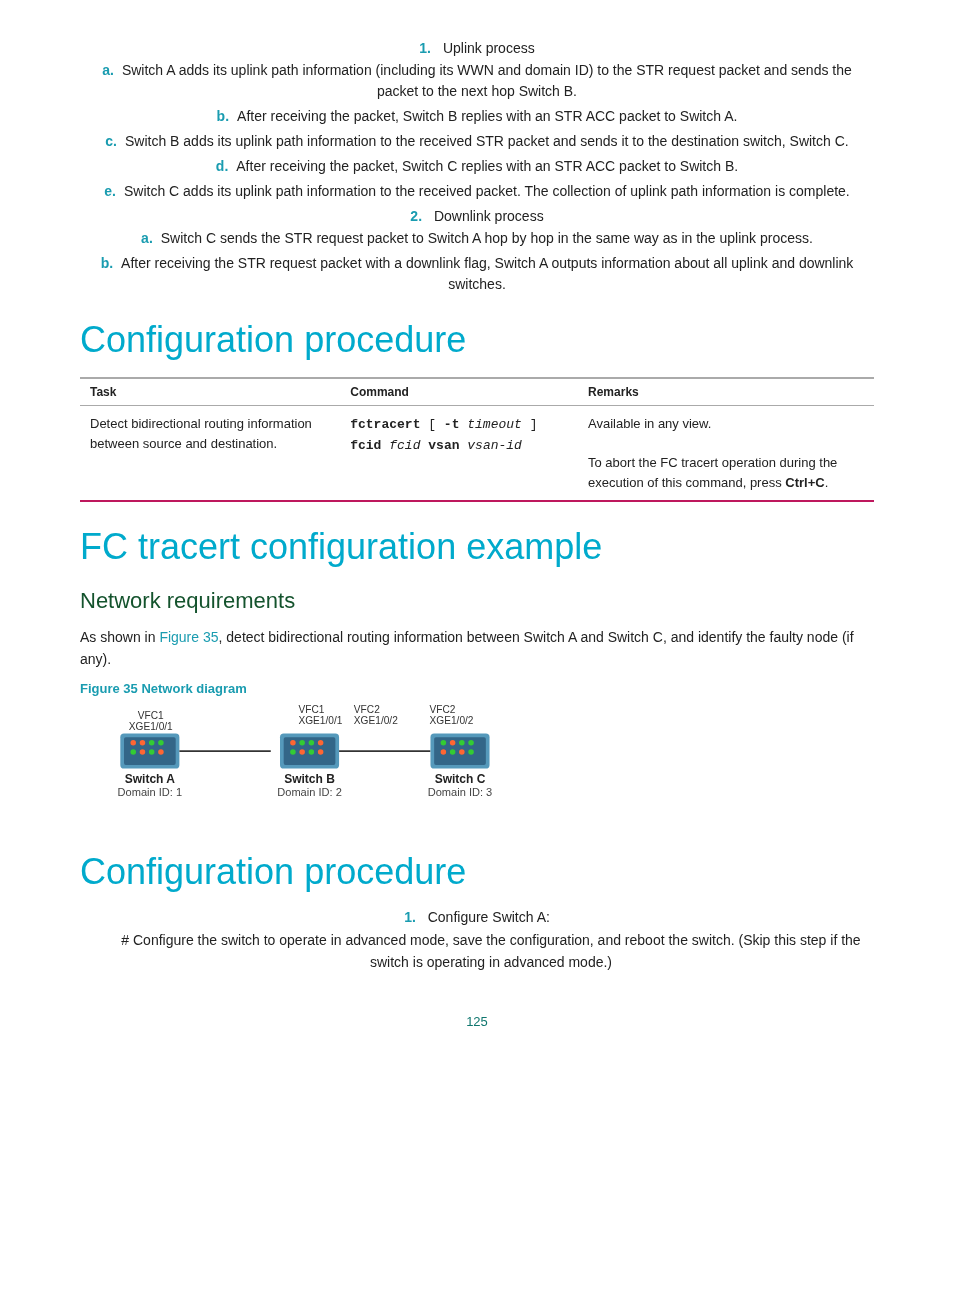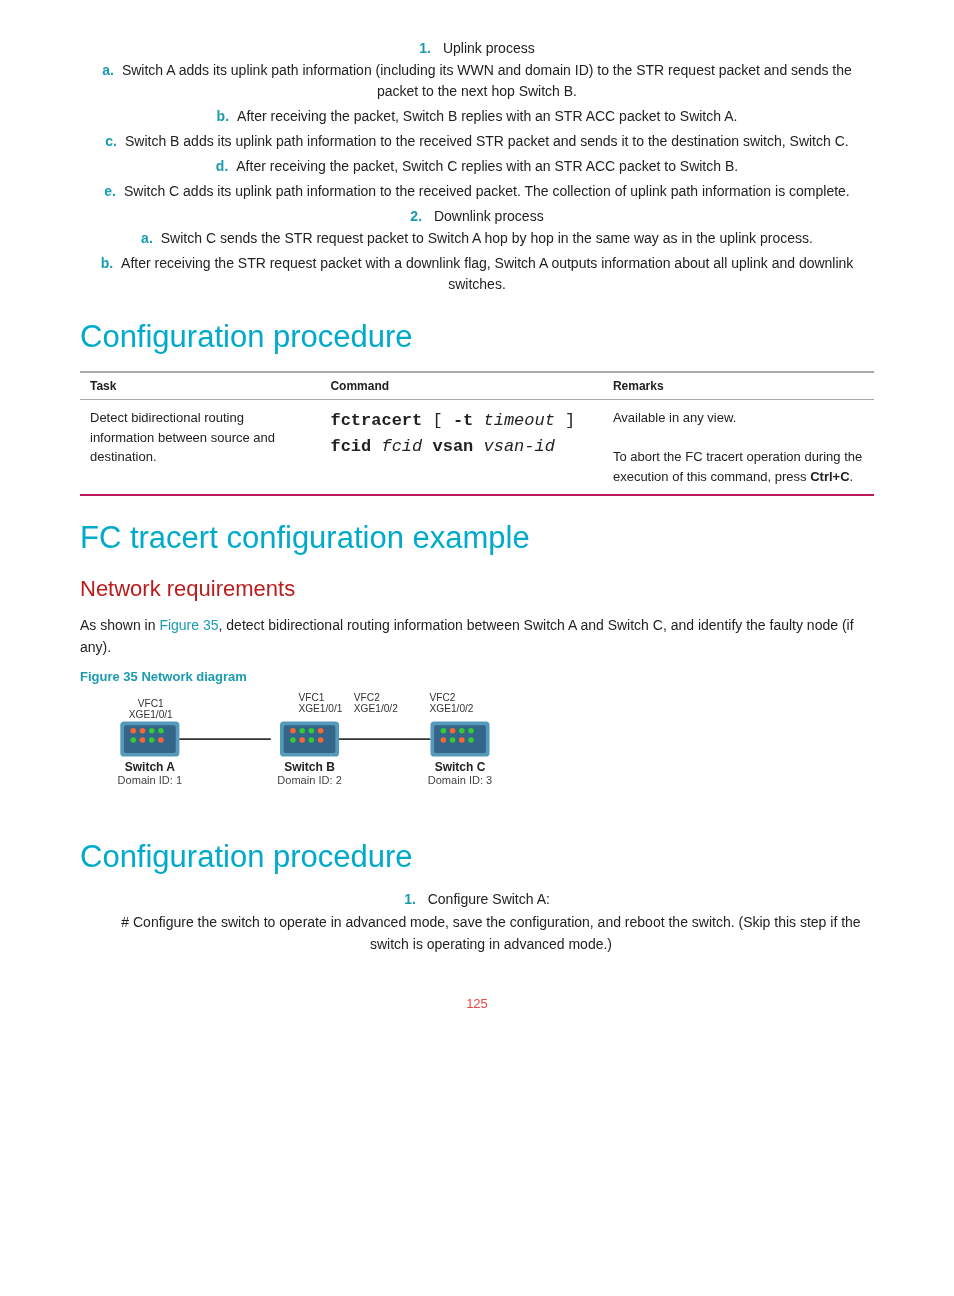--- a/index.html
+++ b/index.html
@@ -49,27 +49,27 @@
     ol.level2 > li::before {
       content: counter(level2, lower-alpha) ".";
       color: #1a9cb0;
       font-weight: bold;
       margin-right: 8px;
     }
 
     
     h1.section-title {
       color: #00aacc;
-      font-size: 31px;
+      font-size: 36px;
       font-weight: normal;
       margin-top: 24px;
       margin-bottom: 16px;
     }
     h2.section-subtitle {
-      color: #b91c1c;
+      color: #14532d;
       font-size: 22px;
       font-weight: normal;
       margin-top: 20px;
       margin-bottom: 12px;
     }
 
     
     .config-table {
       width: 100%;
       border-collapse: collapse;
@@ -85,21 +85,21 @@
     }
     .config-table td {
       padding: 8px 10px;
       vertical-align: top;
       border-bottom: 2px solid #be185d;
       font-size: 13px;
       line-height: 1.5;
     }
     .config-table td code {
       font-family: "Courier New", monospace;
-      font-size: 17px;
+      font-size: 13px;
     }
     .config-table td code em {
       font-style: italic;
     }
     .config-table td code strong {
       font-weight: bold;
     }
 
     
     .figure-label {
@@ -135,21 +135,21 @@
 
     
     strong { font-weight: bold; }
     em { font-style: italic; }
 
     
     .page-number {
       text-align: center;
       margin-top: 40px;
       font-size: 13px;
-      color: #ef4444;
+      color: #0f766e;
     }
 
     
     .item-sub {
       margin-left: 28px;
       margin-top: 4px;
     }
   </style>
 </head>
 <body>

